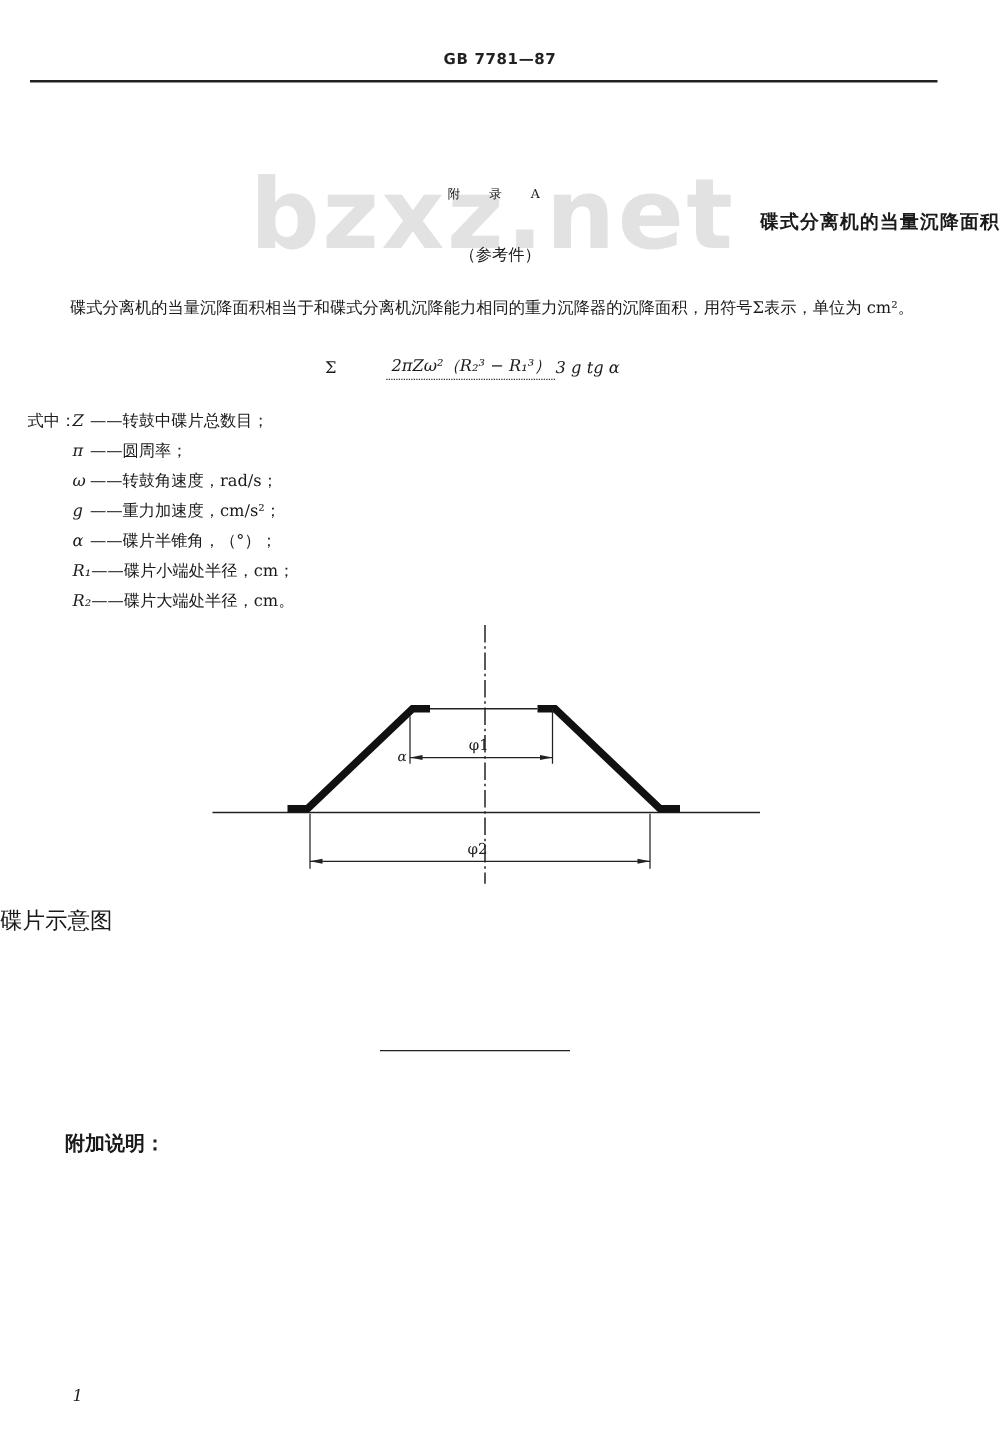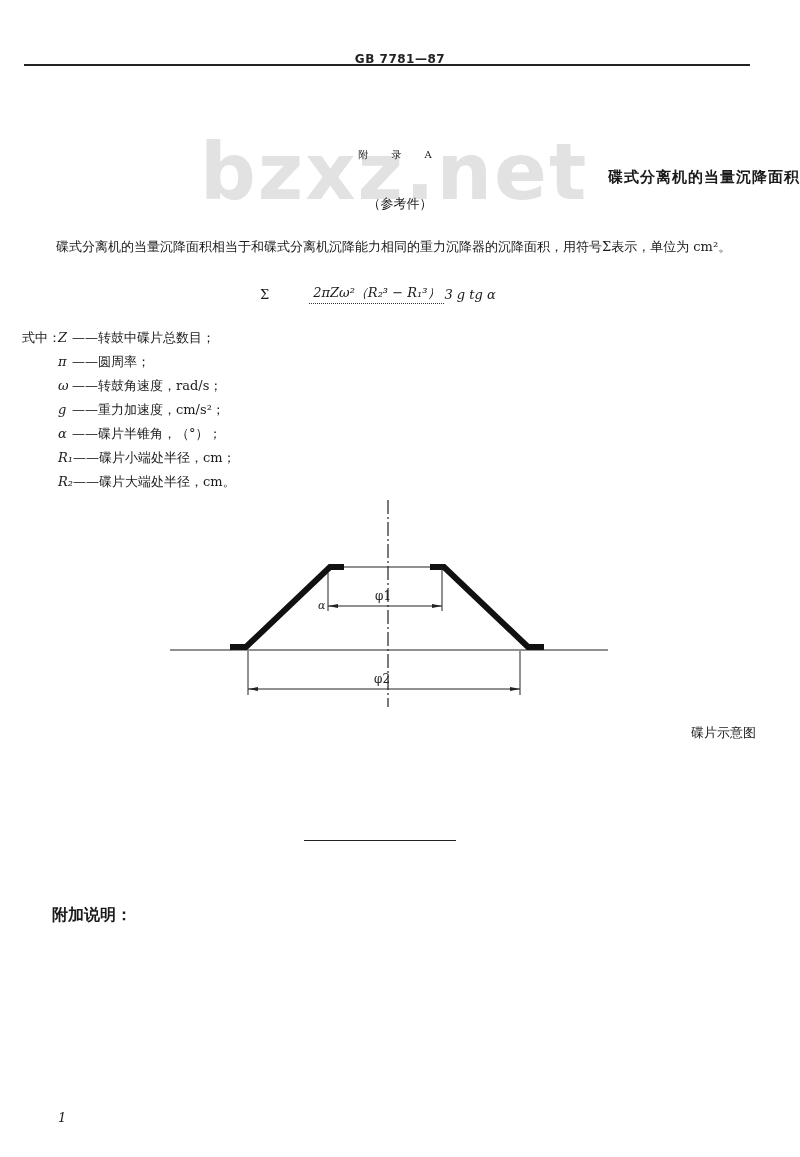--- a/index.html
+++ b/index.html
@@ -2,21 +2,21 @@
 <html><head>
   <meta charset="utf-8">
   <style>
     html, body { margin: 0; padding: 0; background: #ffffff; }
     body {
       width: 800px; height: 1157px; position: relative; overflow: hidden;
       font-family: "DejaVu Serif", "Liberation Serif", serif;
       color: #1a1a1a;
     }
     .page-header {
-      position: absolute; left: 0; top: 52px; width: 800px; text-align: center;
+      position: absolute; left: 0; top: 40px; width: 800px; text-align: center;
       font-family: "DejaVu Sans", "Liberation Sans", sans-serif;
       font-weight: bold; font-size: 12px; letter-spacing: 0.5px; color: #222;
     }
     .header-rule {
       position: absolute; left: 24px; top: 64px; width: 726px; height: 2px;
       background: #222;
     }
     .watermark {
       position: absolute; left: 200px; top: 132px; width: 360px; text-align: center;
       font-family: "DejaVu Sans", "Liberation Sans", sans-serif;
@@ -37,21 +37,21 @@
     }
     .formula .sigma { font-style: normal; margin-right: 40px; }
     .fraction { display: inline-flex; flex-direction: row; align-items: center; }
     .fraction .num { padding: 0 4px 1px; border-bottom: 1px dotted #333; }
     .fraction .den { padding-top: 1px; }
     .where-list { position: absolute; left: 22px; top: 326px; font-size: 13px; z-index: 1; }
     .where-row { height: 24px; line-height: 24px; white-space: nowrap; }
     .where-row .lead { display: inline-block; width: 36px; }
     .where-row .sym { font-style: italic; display: inline-block; min-width: 14px; }
     .diagram { position: absolute; left: 160px; top: 495px; z-index: 1; }
-    .caption { position: absolute; left: 0; top: 724px; width: 756px; text-align: right; font-size: 13px; }
+    .caption { position: absolute; left: 0; top: 724px; width: 756px; text-align: left; font-size: 18px; }
     .end-rule { position: absolute; left: 304px; top: 840px; width: 152px; height: 1px; background: #222; }
     .notes { position: absolute; left: 52px; top: 903px; font-size: 16px; line-height: 24px; }
     .notes-title { font-weight: bold; }
     .page-number { position: absolute; left: 58px; top: 1110px; font-size: 13px; font-style: italic; }
   </style>
 </head>
 <body>
 
 <div class="page-header">GB 7781—87</div>
 <div class="header-rule"></div>

